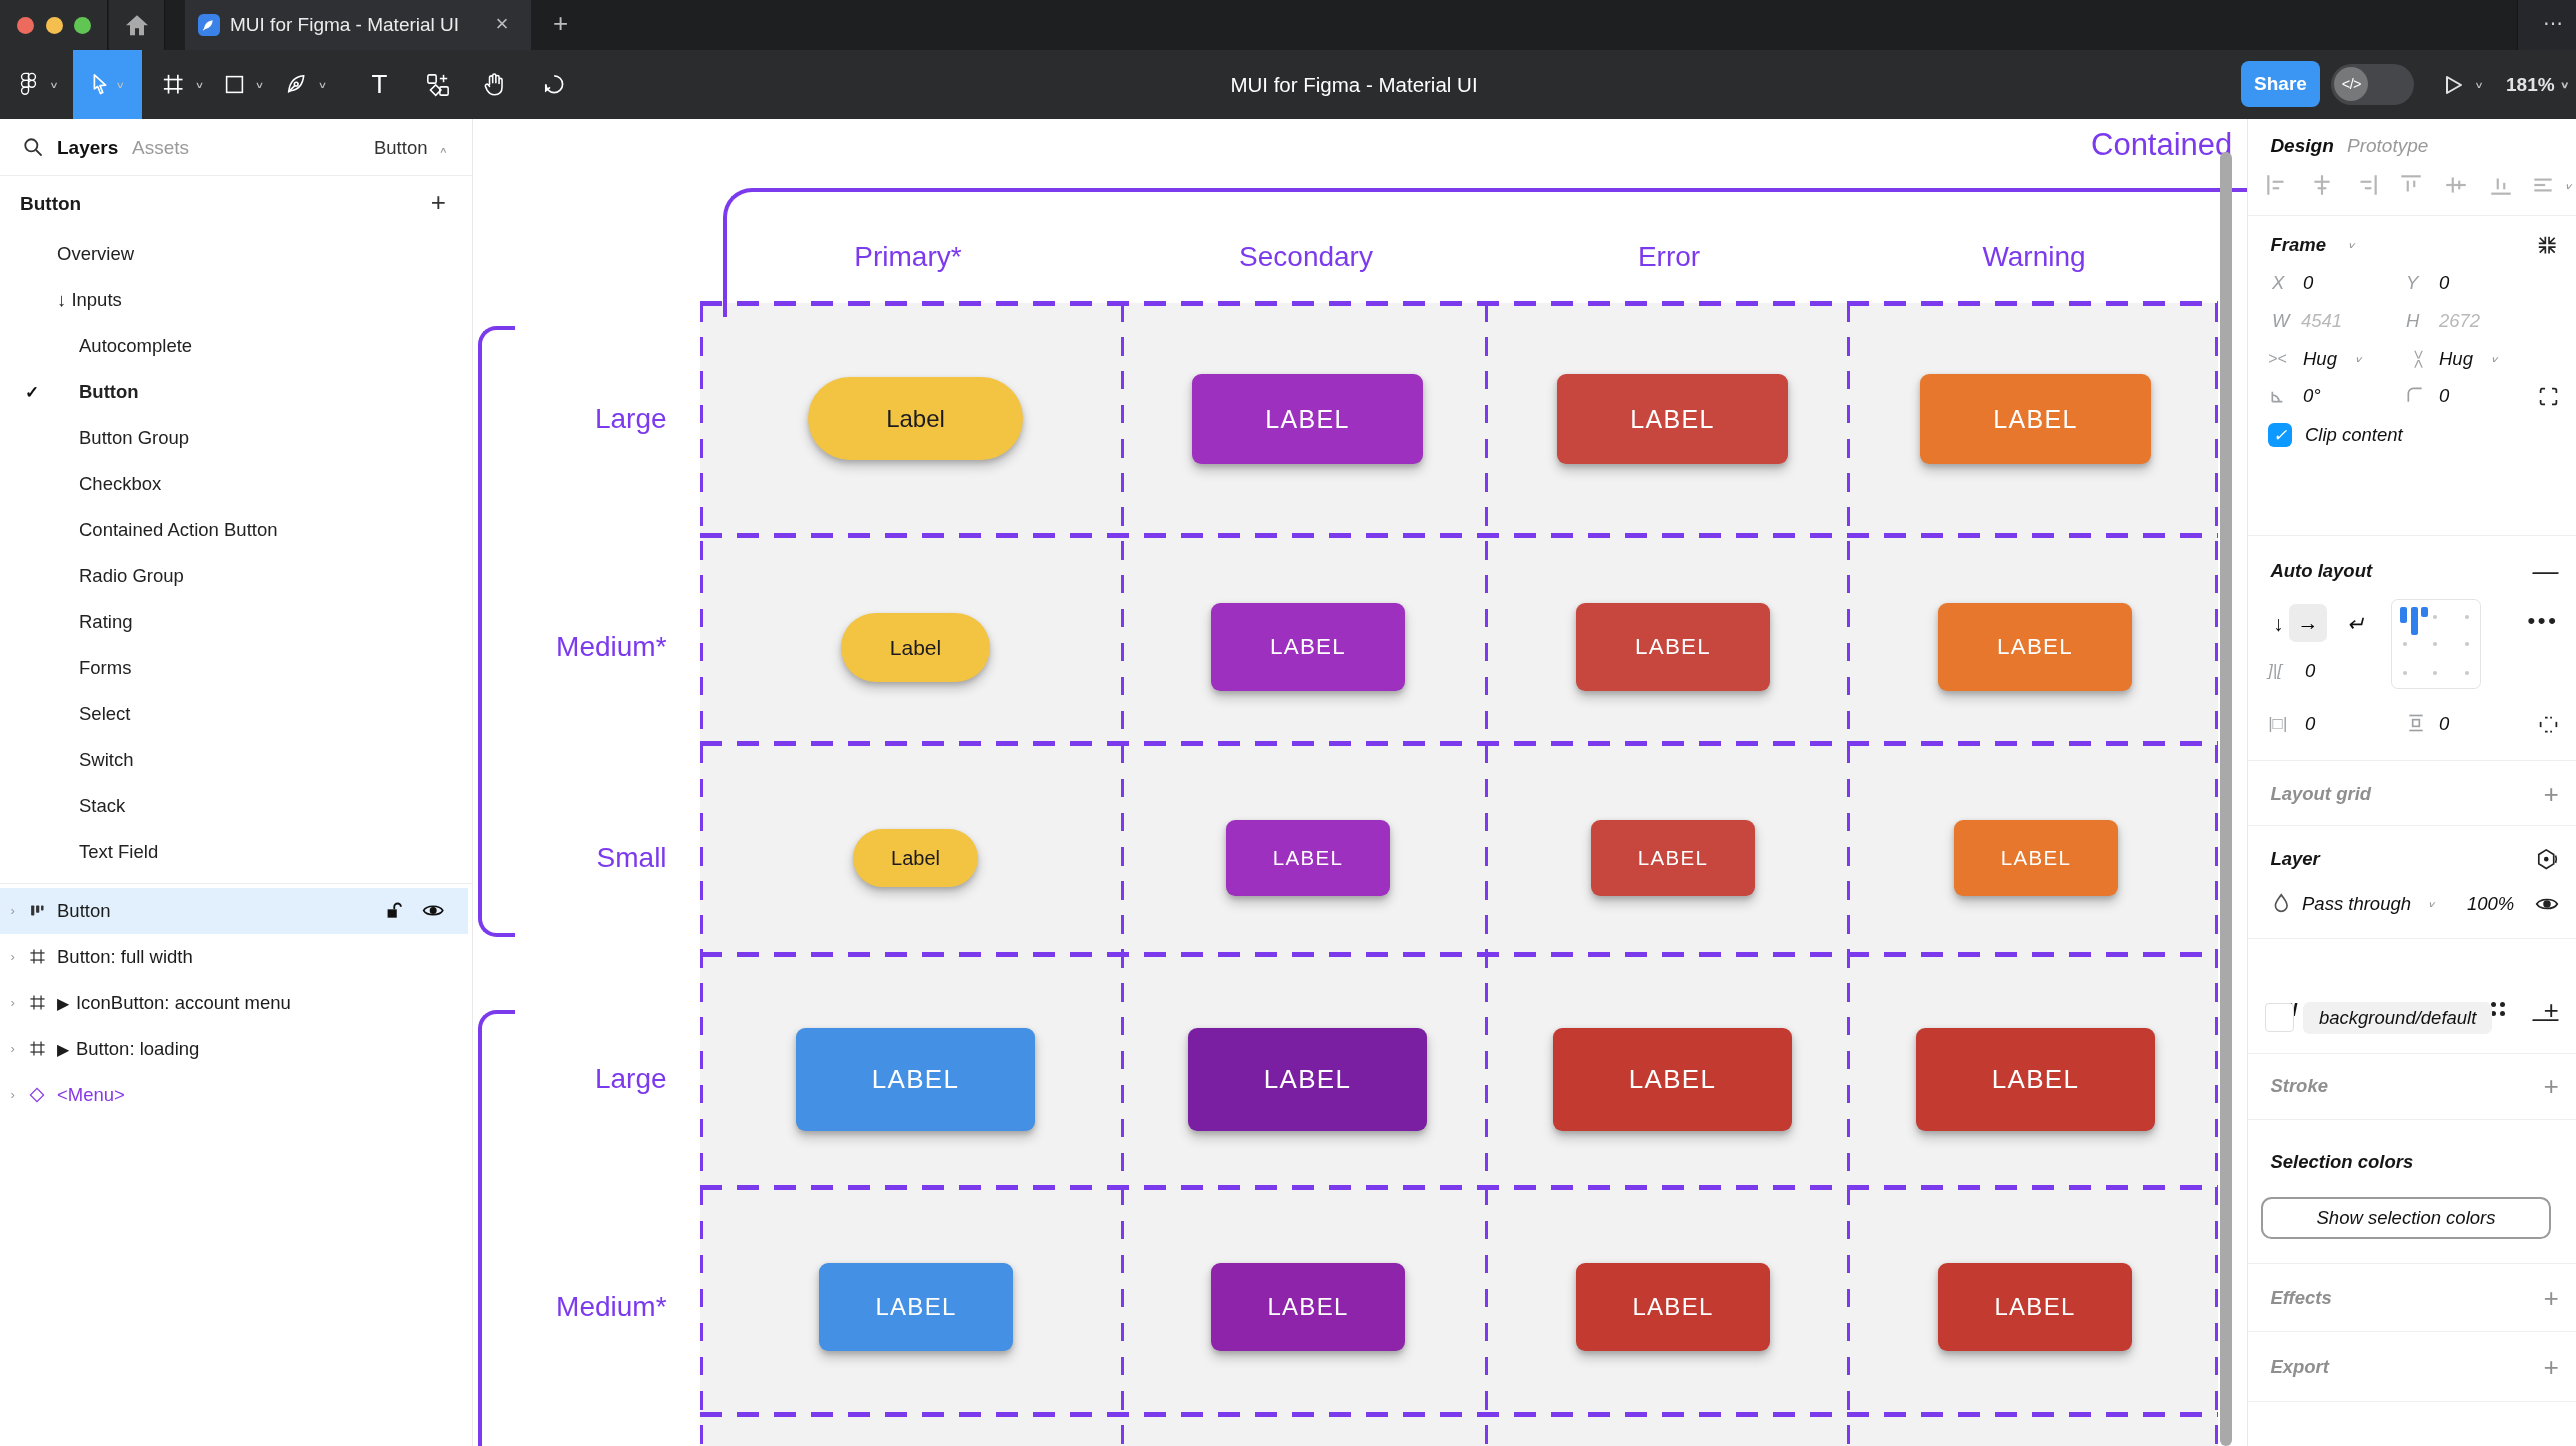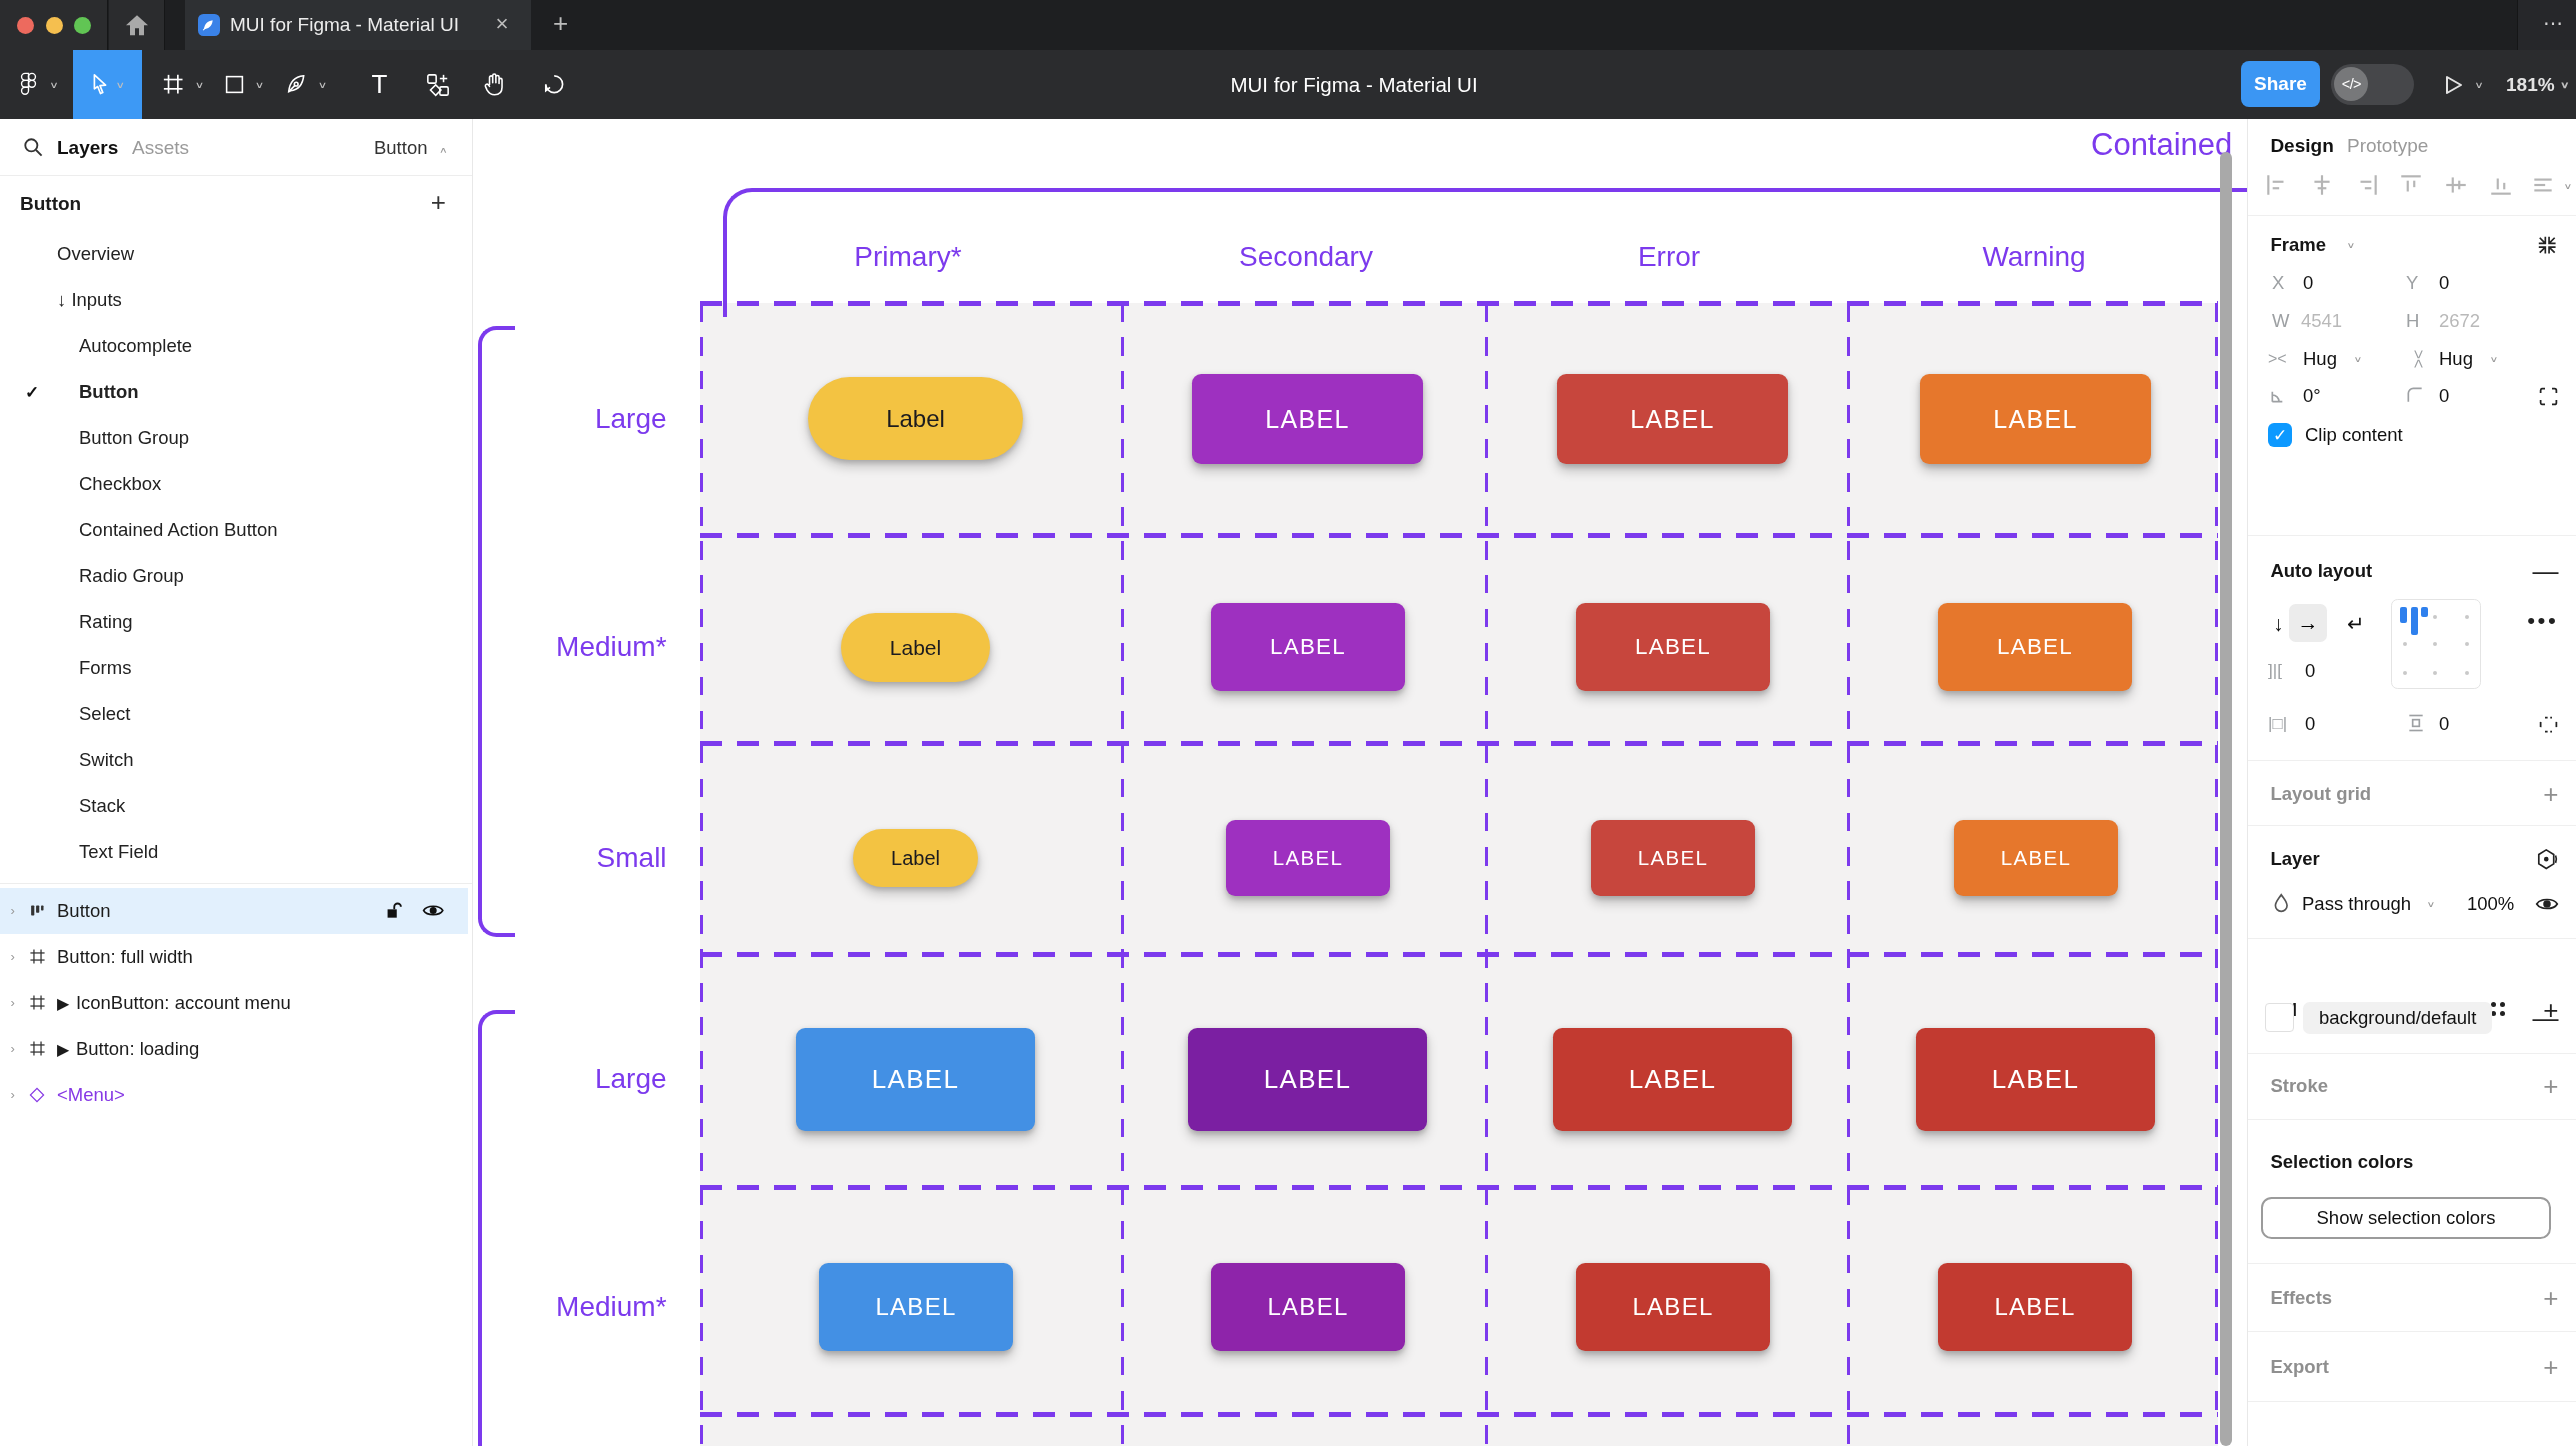--- a/index.html
+++ b/index.html
@@ -29,21 +29,21 @@
   .move-chip { position:absolute; left:73px; top:0; width:69px; height:69px; background:#3D99F5; display:flex; align-items:center; justify-content:center; gap:5.3px; }
   .t-title { position:absolute; top:0; height:69px; line-height:69px; color:#FFFFFF; font-size:20.5px; left:1090px; width:528px; text-align:center; }
   .share-btn { position:absolute; left:2241px; top:11.2px; width:79px; height:46px; background:#3B96F3; border-radius:8px; color:#fff; font-size:19px; font-weight:600; display:flex; align-items:center; justify-content:center; }
   .dev-toggle { position:absolute; left:2331px; top:14px; width:83px; height:41px; background:#46474A; border-radius:20.5px; }
   .dev-knob { position:absolute; left:3.3px; top:3.3px; width:34px; height:34px; border-radius:50%; background:#77787A; color:#fff; font-size:14.5px; display:flex; align-items:center; justify-content:center; letter-spacing:-0.7px; }
   .play-wrap { position:absolute; left:2441px; top:0; height:69px; display:flex; align-items:center; gap:9.2px; }
   .zoom-wrap { position:absolute; left:2506px; top:0; height:69px; display:flex; align-items:center; gap:5.3px; color:#E3E3E3; font-size:19px; font-weight:600; }
 
   
   #left-panel { position:absolute; left:0; top:119px; width:473px; height:1327px; background:#fff; border-right:1.3px solid #E8E8E8; }
-  #right-panel { position:absolute; left:2247px; top:119px; width:329px; height:1327px; background:#fff; border-left:1.3px solid #E8E8E8; }
+  #right-panel { position:absolute; left:2247px; top:119px; width:329px; height:1327px; background:#fff; border-left:1.3px solid #E8E8E8;font-style:italic; }
   #canvas { position:absolute; left:473px; top:119px; width:1774px; height:1327px; background:#fff; overflow:hidden; }
 
   
   .lp-top { position:relative; height:57px; border-bottom:1.3px solid #EDEDED; }
   .lp-tab { position:absolute; top:0; height:57px; line-height:57px; font-size:19px; }
   .lp-right { position:absolute; right:24px; top:0; height:57px; line-height:57px; font-size:18.5px; color:#333; }
   .pages-head { position:relative; height:55px; }
   .pages-title { position:absolute; left:20px; top:0; line-height:55px; font-size:19px; font-weight:700; color:#1C1C1C; }
   .pages-add { position:absolute; right:26px; top:0; line-height:53px; font-size:26px; font-weight:300; color:#333; }
   .page-item { position:relative; height:46px; display:flex; align-items:center; font-size:18.5px; color:#222; }

